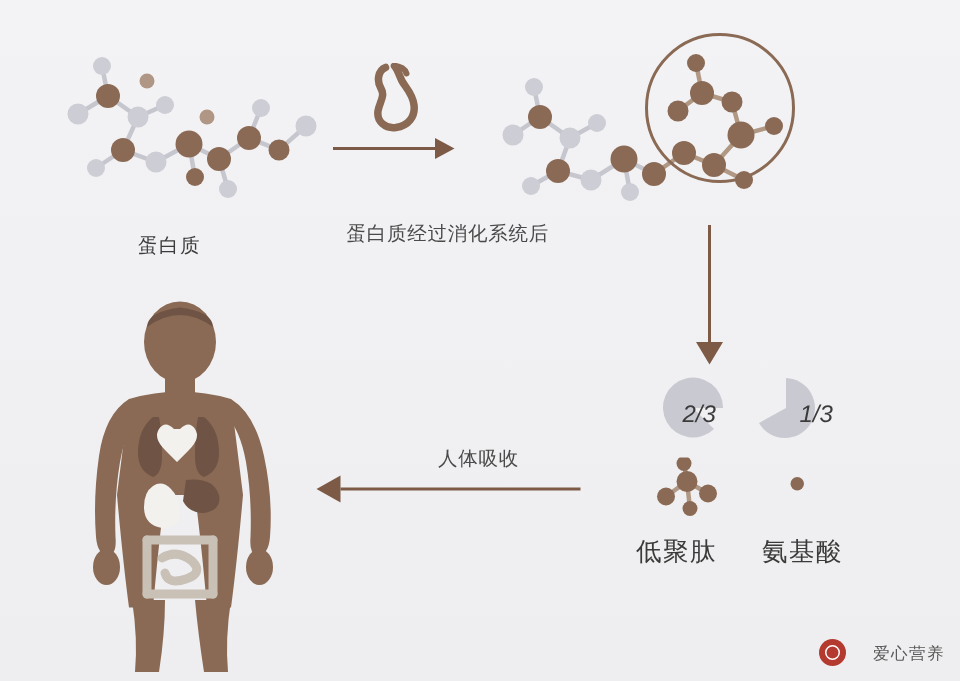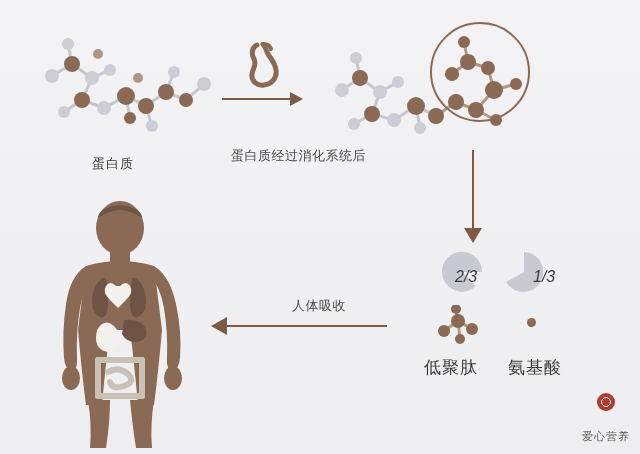--- a/index.html
+++ b/index.html
@@ -107,21 +107,20 @@
 
   
   #human-body { left: 58px; top: 200px; }
 
   
   #watermark {
     right: 10px; bottom: 10px;
     display: flex;
     align-items: center;
     gap: 18px;
-    flex-direction: column;
   }
   #watermark-logo {
     width: 18px; height: 18px;
     border-radius: 50%;
     background: #b4392f;
     position: relative;
   }
   #watermark-logo::after {
     content: "";
     position: absolute;

